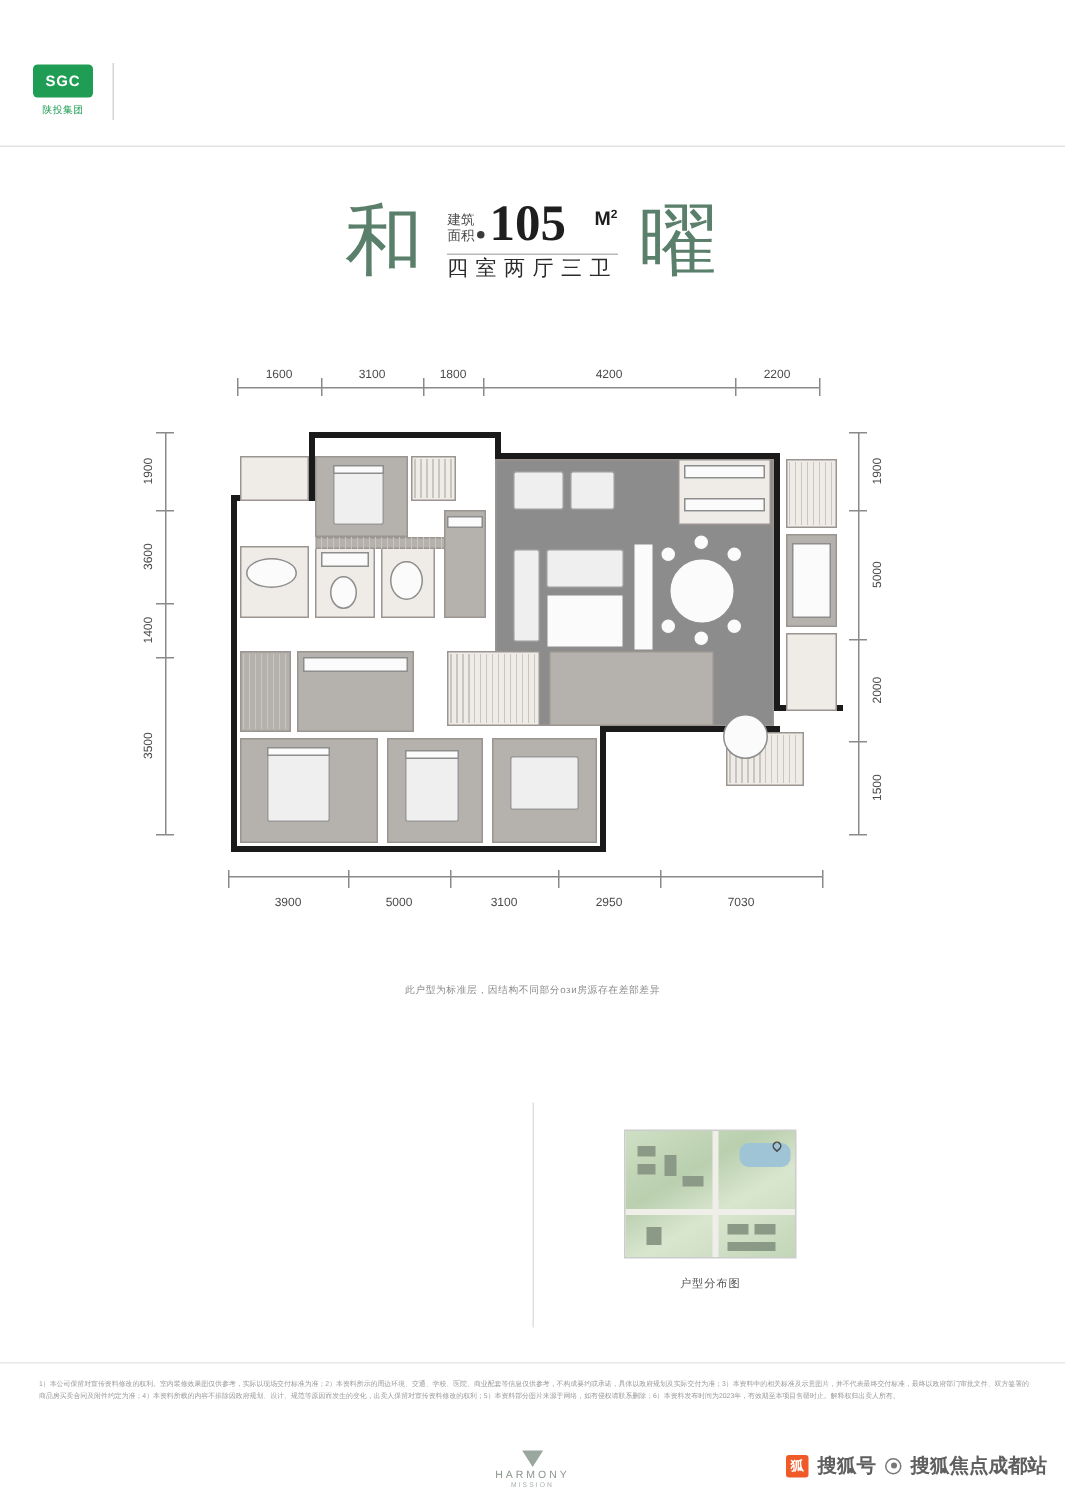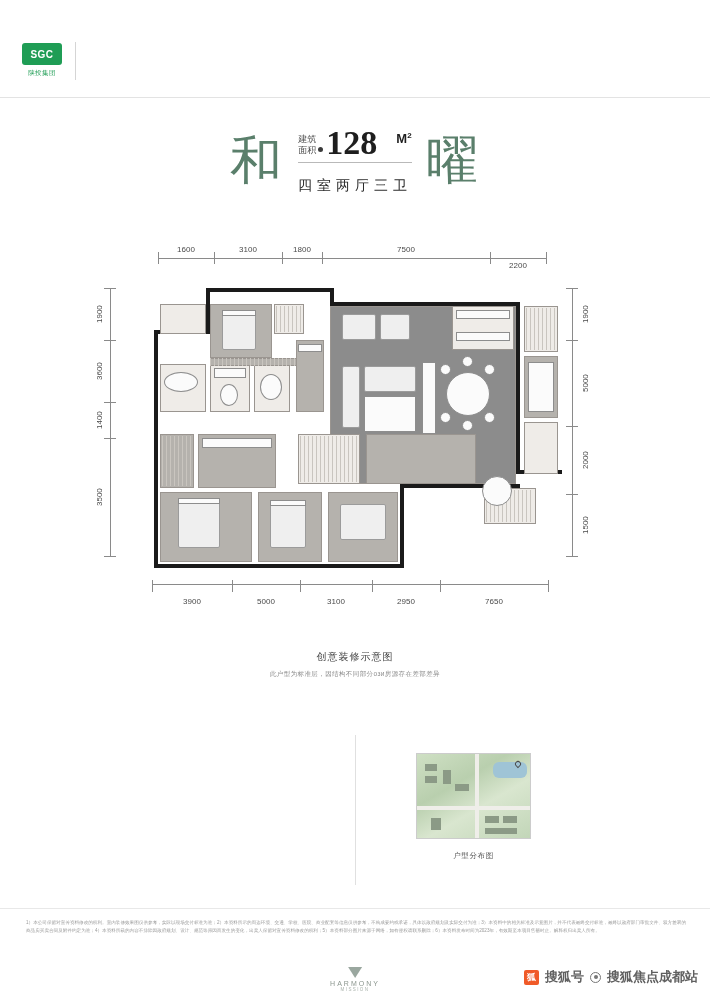--- a/index.html
+++ b/index.html
@@ -105,21 +105,21 @@
   }
   .area-num {
     font-family:"Liberation Serif", serif;
     font-size:34px; font-weight:bold; color:#1e1e1e; line-height:.95;
   }
   .area-unit { font-size:13px; font-weight:bold; color:#1e1e1e; margin-bottom:13px;padding-left:19px; }
   .area-unit sup { font-size:8px; }
   .rooms {
     margin-top:3px; font-size:14px; color:#2b2b2b; letter-spacing:5px;
     font-family:"Liberation Serif", serif;
-    border-top:1px solid #b9b9b9; padding-top:14px;
+    border-top:1px solid #b9b9b9; padding-top:0;
   }
 
   
   .plan-wrap {
     position:absolute; left:0; top:236px; width:710px; height:390px;
   }
   .dim { position:absolute; font-size:8px; color:#4a4a4a; }
   .dim-h {
     height:14px; display:flex; align-items:flex-end; justify-content:center;
   }
@@ -248,21 +248,21 @@
 
 <div class="title-block">
   <div class="big-char">和</div>
   <div class="title-center">
     <div class="area-row">
       <div class="area-label">
         <div>建筑</div>
         <div>面积</div>
       </div>
       <div class="area-dot"></div>
-      <div class="area-num">128</div>
+      <div class="area-num">105</div>
       <div class="area-unit">
         <span>M</span><sup>2</sup>
       </div>
     </div>
     <div class="rooms">四室两厅三卫</div>
   </div>
   <div class="big-char">曜</div>
 </div>
 
 <div class="plan-wrap">
@@ -270,22 +270,22 @@
   <div class="tick" style="left:158px; top:22px; width:388px; height:1px;"></div>
   <div class="tick" style="left:158px; top:16px; width:1px; height:12px;"></div>
   <div class="tick" style="left:214px; top:16px; width:1px; height:12px;"></div>
   <div class="tick" style="left:282px; top:16px; width:1px; height:12px;"></div>
   <div class="tick" style="left:322px; top:16px; width:1px; height:12px;"></div>
   <div class="tick" style="left:490px; top:16px; width:1px; height:12px;"></div>
   <div class="tick" style="left:546px; top:16px; width:1px; height:12px;"></div>
   <div class="dim dim-h" style="left:158px; top:4px; width:56px;">1600</div>
   <div class="dim dim-h" style="left:214px; top:4px; width:68px;">3100</div>
   <div class="dim dim-h" style="left:282px; top:4px; width:40px;">1800</div>
-  <div class="dim dim-h" style="left:322px; top:4px; width:168px;">7500</div>
-  <div class="dim dim-h" style="left:490px; top:20px; width:56px;">2200</div>
+  <div class="dim dim-h" style="left:322px; top:4px; width:168px;">4200</div>
+  <div class="dim dim-h" style="left:490px; top:4px; width:56px;">2200</div>
 
   <div class="tick" style="left:110px; top:52px; width:1px; height:268px;"></div>
   <div class="tick" style="left:104px; top:52px;  width:12px; height:1px;"></div>
   <div class="tick" style="left:104px; top:104px; width:12px; height:1px;"></div>
   <div class="tick" style="left:104px; top:166px; width:12px; height:1px;"></div>
   <div class="tick" style="left:104px; top:202px; width:12px; height:1px;"></div>
   <div class="tick" style="left:104px; top:320px; width:12px; height:1px;"></div>
   <div class="dim dim-v" style="left:92px; top:52px;  height:52px;">1900</div>
   <div class="dim dim-v" style="left:92px; top:104px; height:62px;">3600</div>
   <div class="dim dim-v" style="left:92px; top:166px; height:36px;">1400</div>
@@ -306,21 +306,21 @@
   <div class="tick" style="left:152px; top:344px; width:1px; height:12px;"></div>
   <div class="tick" style="left:232px; top:344px; width:1px; height:12px;"></div>
   <div class="tick" style="left:300px; top:344px; width:1px; height:12px;"></div>
   <div class="tick" style="left:372px; top:344px; width:1px; height:12px;"></div>
   <div class="tick" style="left:440px; top:344px; width:1px; height:12px;"></div>
   <div class="tick" style="left:548px; top:344px; width:1px; height:12px;"></div>
   <div class="dim dim-h" style="left:152px; top:356px; width:80px;">3900</div>
   <div class="dim dim-h" style="left:232px; top:356px; width:68px;">5000</div>
   <div class="dim dim-h" style="left:300px; top:356px; width:72px;">3100</div>
   <div class="dim dim-h" style="left:372px; top:356px; width:68px;">2950</div>
-  <div class="dim dim-h" style="left:440px; top:356px; width:108px;">7650</div>
+  <div class="dim dim-h" style="left:440px; top:356px; width:108px;">7030</div>
 
   <div class="plan">
 
     <div class="wall" style="left:8px;  top:42px;  width:4px;  height:238px;"></div>
     <div class="wall" style="left:8px;  top:276px; width:250px;height:4px;"></div>
     <div class="wall" style="left:60px; top:0px;   width:4px;  height:46px;"></div>
     <div class="wall" style="left:60px; top:0px;   width:128px;height:4px;"></div>
     <div class="wall" style="left:184px;top:0px;   width:4px;  height:44px;"></div>
     <div class="wall" style="left:8px;  top:42px;  width:56px; height:4px;"></div>
     <div class="wall" style="left:184px;top:14px;  width:190px;height:4px;"></div>
@@ -401,21 +401,20 @@
     <div class="hatch" style="left:154px;top:148px;width:58px; height:46px;"></div>
     <div class="room mid" style="left:220px;top:146px;width:110px;height:50px;"></div>
 
     <div class="room light" style="left:338px;top:200px;width:52px; height:36px;"></div>
     <div class="hatch" style="left:340px;top:202px;width:48px; height:32px;"></div>
     <div class="furn round" style="left:336px;top:188px;width:30px; height:30px;"></div>
   </div>
 </div>
 
 <div class="cap-main">
-  <div class="c1">创意装修示意图</div>
   <div class="c2">此户型为标准层，因结构不同部分ози房源存在差部差异</div>
 </div>
 
 <div class="panels">
   <div class="divider-v"></div>
 
 
   <div class="panel-right">
     <div class="site-img">
       <div class="road" style="left:0;   top:52px; width:115px;height:4px;"></div>

